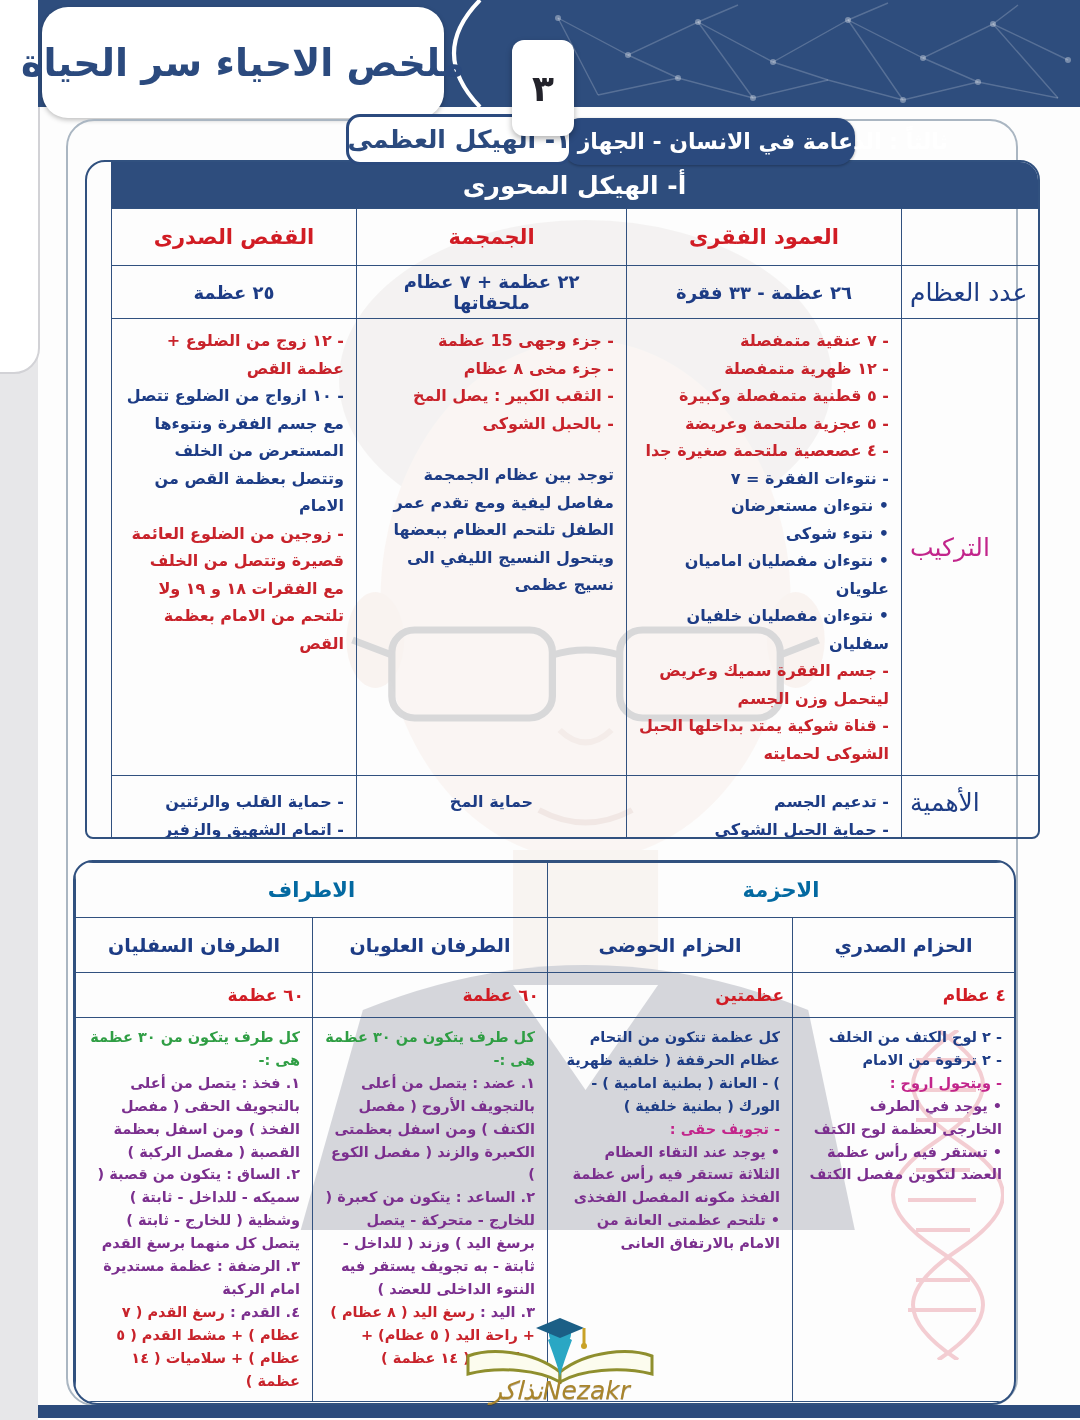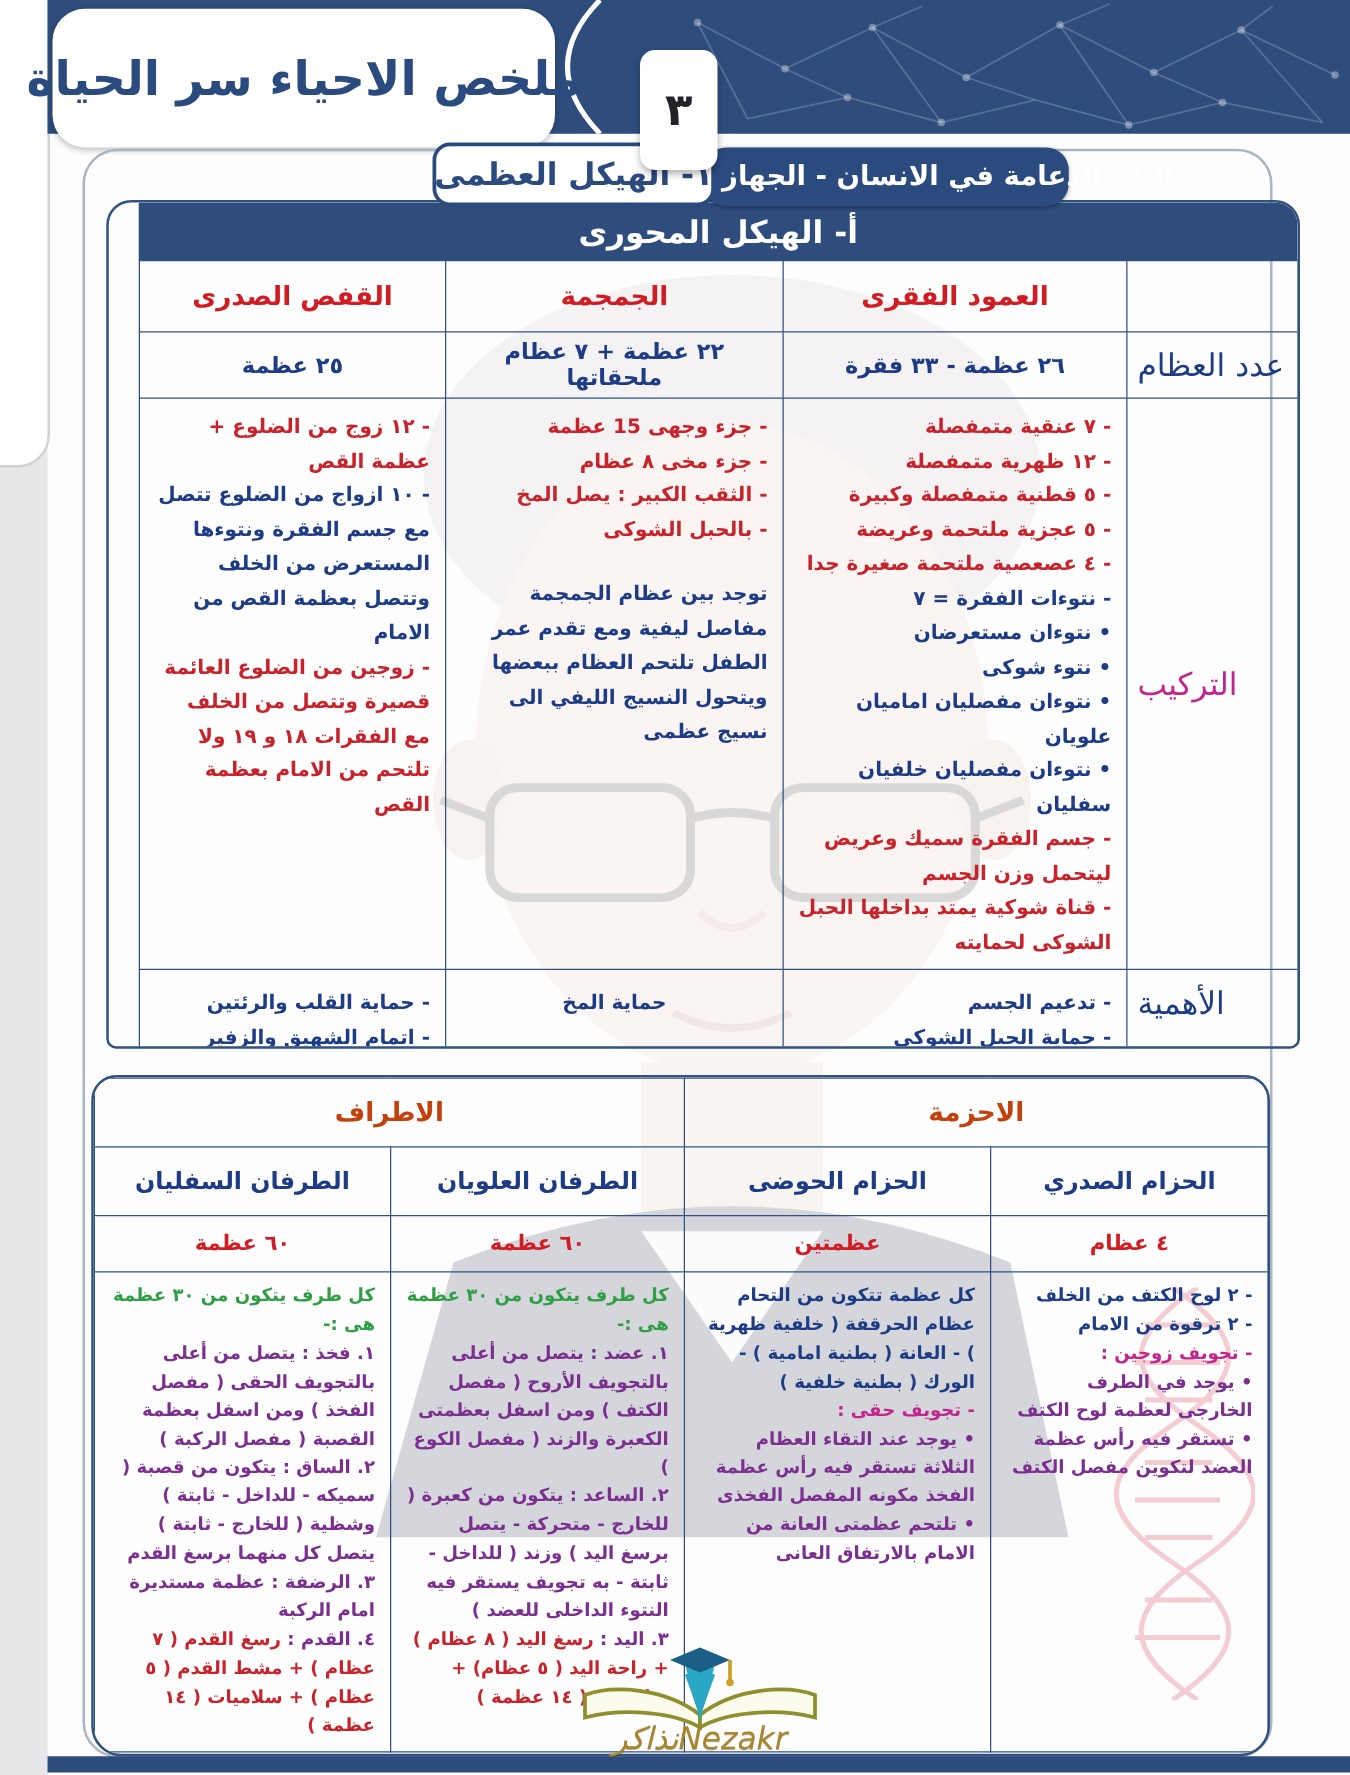--- a/index.html
+++ b/index.html
@@ -43,23 +43,23 @@
     display:flex;align-items:center;justify-content:center;direction:rtl;}
   table{border-collapse:collapse;table-layout:fixed;width:100%;direction:rtl;}
   td,th{border:1.6px solid #31517f;padding:4px 8px;vertical-align:middle;}
   th.colheadA{color:#d11c24;font-size:21px;font-weight:800;text-align:center;height:48px;}
   td.labelcell{color:#1d3c85;font-weight:400;font-size:25px;text-align:left;}
   td.lab-magenta{color:#c2258b;}
   td.countA{color:#1d3c85;font-weight:800;font-size:18px;text-align:center;height:44px;}
   td.listcell{vertical-align:top;text-align:right;padding:8px 12px;}
   tr.structRow td{height:420px;}
   tr.impRow td{height:117px;vertical-align:top;padding-top:12px;}
-  td.groupB{color:#c2410c;font-weight:800;font-size:21px;text-align:center;height:46px;}
+  td.groupB{color:#0369a1;font-weight:800;font-size:21px;text-align:center;height:46px;}
   th.subB{color:#1d3c85;font-weight:800;font-size:19px;text-align:center;height:46px;}
-  td.countB{color:#d11c24;font-weight:800;font-size:17px;text-align:center;height:36px;}
+  td.countB{color:#d11c24;font-weight:800;font-size:17px;height:36px;}
   tr.detRow td{height:366px;}
   .tA .li{font-weight:700;font-size:16px;line-height:1.72;direction:rtl;}
   .tB .li{font-weight:700;font-size:14.5px;line-height:1.58;direction:rtl;}
   .li.mt{margin-top:24px;}
   .c-red{color:#c8232b;} .c-blue{color:#1d3c85;} .c-purple{color:#7b2f8e;}
   .c-magenta{color:#c2258b;} .c-green{color:#2f9e44;}
 
   
   .portrait{left:280px;top:210px;width:580px;height:1020px;opacity:.22;z-index:1;pointer-events:none;}
   .dna{left:878px;top:1030px;width:126px;height:330px;opacity:.32;z-index:1;pointer-events:none;}
@@ -237,21 +237,21 @@
     <tr>
       <td class="countB">٤ عظام</td>
       <td class="countB">عظمتين</td>
       <td class="countB">٦٠ عظمة</td>
       <td class="countB">٦٠ عظمة</td>
     </tr>
     <tr class="detRow">
       <td class="listcell">
             <div class="li"><span class="c-blue">- ٢ لوح الكتف من الخلف</span></div>
             <div class="li"><span class="c-blue">- ٢ ترقوة من الامام</span></div>
-            <div class="li"><span class="c-magenta">- تجويف زوجين :</span></div>
+            <div class="li"><span class="c-magenta">- ويتحول اروح :</span></div>
             <div class="li"><span class="c-purple">• يوجد في الطرف الخارجى لعظمة لوح الكتف</span></div>
             <div class="li"><span class="c-purple">• تستقر فيه رأس عظمة العضد لتكوين مفصل الكتف</span></div>
           </td>
       <td class="listcell">
             <div class="li"><span class="c-blue">كل عظمة تتكون من التحام عظام الحرقفة ( خلفية ظهرية ) - العانة ( بطنية امامية ) - الورك ( بطنية خلفية )</span></div>
             <div class="li"><span class="c-magenta">- تجويف حقى :</span></div>
             <div class="li"><span class="c-purple">• يوجد عند التقاء العظام الثلاثة تستقر فيه رأس عظمة الفخذ مكونه المفصل الفخذى</span></div>
             <div class="li"><span class="c-purple">• تلتحم عظمتى العانة من الامام بالارتفاق العانى</span></div>
           </td>
       <td class="listcell">

